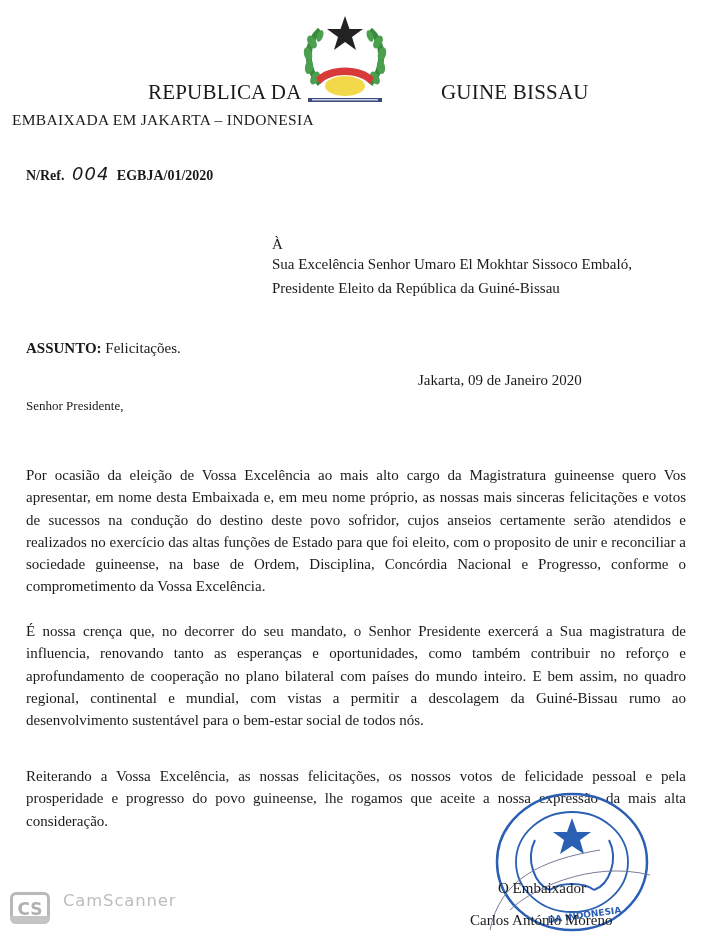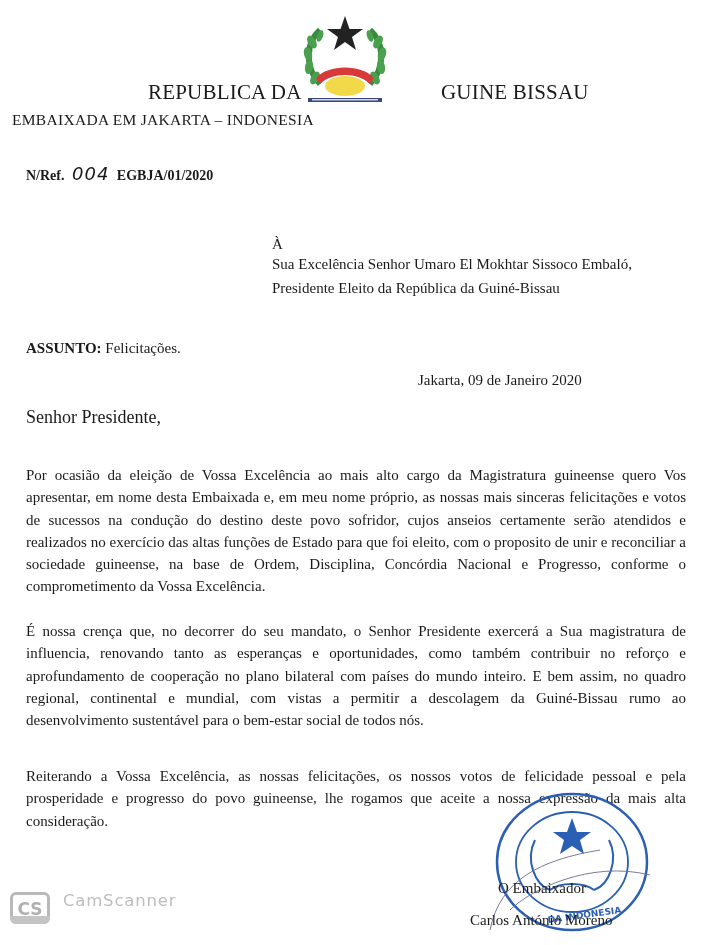--- a/index.html
+++ b/index.html
@@ -14,21 +14,21 @@
   .hdr1 .left { position:absolute; left:148px; top:0;text-align:center; }
   .hdr1 .right { position:absolute; left:400px; top:0;margin-left:41px; }
   .hdr2 { top:111px; left:0; width:708px; text-align:left; font-size:15.5px; letter-spacing:0.3px; padding-left:12px; box-sizing:border-box;}
   .emblem { left:298px; top:12px; width:94px; height:92px; }
   .ref { top:163px; left:26px; font-size:14px; font-weight:bold; }
   .ref .hand { font-family:"DejaVu Sans", sans-serif; font-weight:normal; font-size:18px; margin:0 4px; letter-spacing:1px; font-style:italic;}
   .addr { left:272px; font-size:15px; line-height:24px; }
   .subj { top:340px; left:26px; font-size:15px; }
   .subj b { font-weight:bold; }
   .date { top:372px; left:418px; font-size:15px; }
-  .salut { top:407px; left:26px; font-size:18px; }
+  .salut { top:398px; left:26px; font-size:13px; }
   .para {
     left:26px; width:660px; font-size:15px; line-height:22.3px; text-align:justify;
   }
   .sign { font-size:15px;margin-top:32px; }
   .stamp { left:480px; top:790px; width:180px; height:150px; }
   .cs { left:8px; top:888px; width:175px; height:46px; }
   .cs-box {
     position:absolute; left:2px; top:4px; width:40px; height:32px; border:3px solid #b9b9b9; border-radius:6px; box-sizing:border-box;
     font-family:"DejaVu Sans", sans-serif; font-weight:bold; font-size:17px; color:#b0b0b0; text-align:center; line-height:28px;
   }

